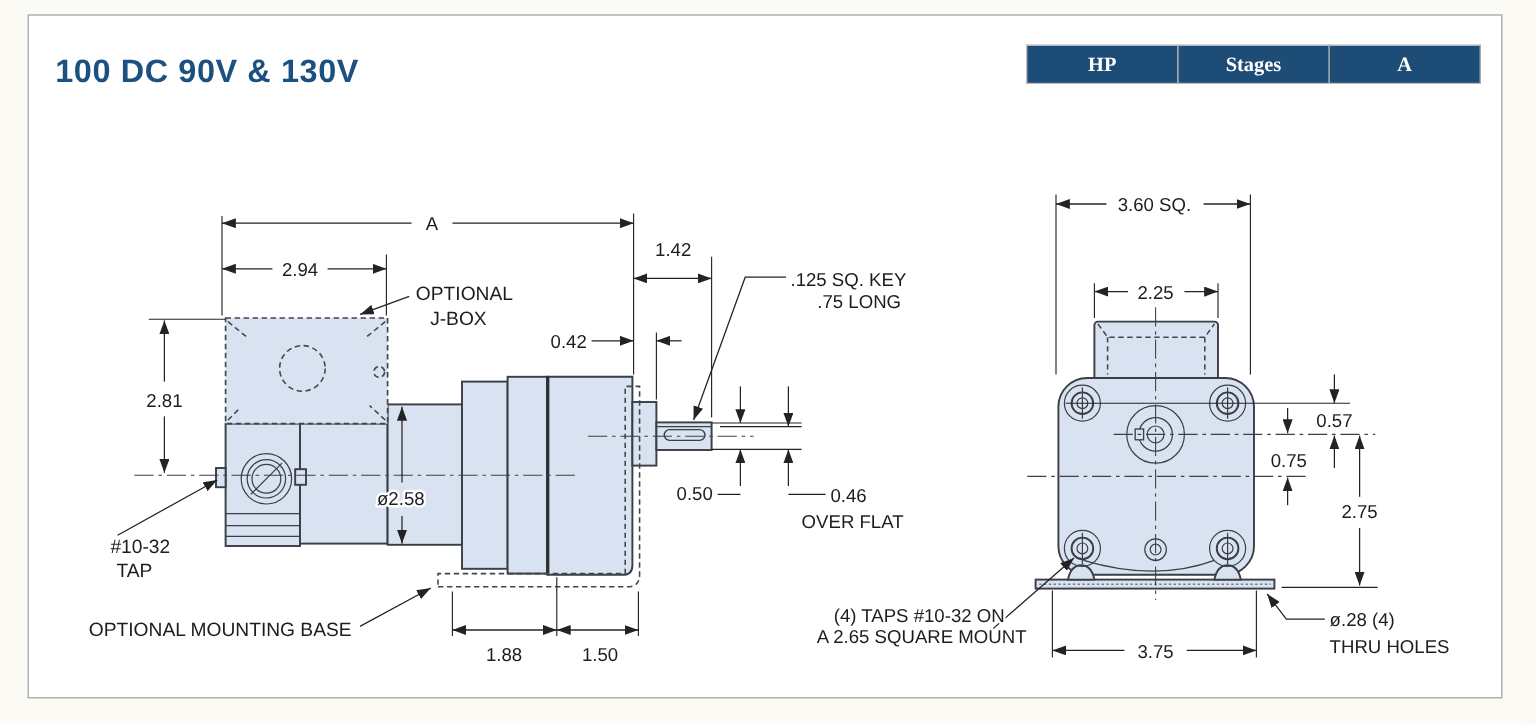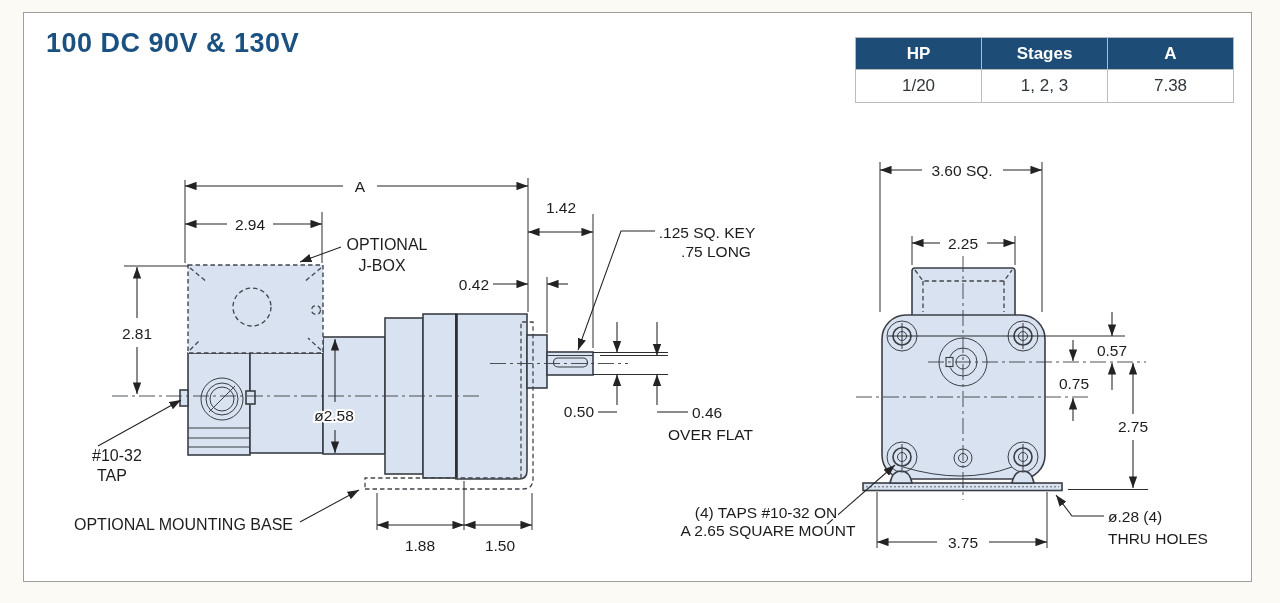--- a/index.html
+++ b/index.html
@@ -7,32 +7,32 @@
     width:1280px;height:603px;overflow:hidden;
     background:#fbfaf5;
     font-family:"Liberation Sans",sans-serif;
     position:relative;
   }
   .sheet{
     position:absolute;left:23px;top:12px;width:1229px;height:570px;
     background:#ffffff;border:1.5px solid #9e9e9e;box-sizing:border-box;
   }
   .title{
-    position:absolute;left:46px;top:28px;
+    position:absolute;left:46px;top:44px;
     font-size:27px;font-weight:bold;letter-spacing:.5px;
     color:#1b5180;
   }
   table.spec{
     position:absolute;left:855px;top:37px;width:379px;
     border-collapse:collapse;table-layout:fixed;
     font-size:17px;color:#31373d;
   }
   table.spec th{
     background:#1d4d77;color:#ffffff;font-weight:bold;
-    height:31px;border:1px solid #b9b9b9;padding:0;text-align:center;
+    height:31px;border:1px solid #b9b9b9;padding:0;text-align:center;font-family:Liberation Serif, serif;
   }
   table.spec td{
     height:32px;border:1px solid #bdbdbd;text-align:center;background:#fff;padding:0;
   }
   svg{position:absolute;left:0;top:0;}
   .shape{fill:#d8e2f0;stroke:#3a3e45;stroke-width:1.6;}
   .thin{stroke:#3a3e45;stroke-width:1;fill:none;}
   .dash{fill:#d8e2f0;stroke:#41464b;stroke-width:1.4;stroke-dasharray:4.5 3;}
   .dashln{fill:none;stroke:#41464b;stroke-width:1.3;stroke-dasharray:4.5 3;}
   .cline{fill:none;stroke:#3c4044;stroke-width:.9;stroke-dasharray:16 4 3 4;}
@@ -49,25 +49,20 @@
 <div class="sheet"></div>
 
 <div class="title">100 DC 90V &amp; 130V</div>
 
 <table class="spec">
   <tbody>
       <tr>
     <th>HP</th>
     <th>Stages</th>
     <th>A</th>
-  </tr>
-  <tr>
-    <td>1/20</td>
-    <td>1, 2, 3</td>
-    <td>7.38</td>
   </tr>
 </tbody>
   </table>
 
 <svg width="1280" height="603" viewBox="0 0 1280 603">
   <defs>
     <marker id="ah" markerWidth="12" markerHeight="8" refX="11" refY="4" orient="auto-start-reverse">
       <path d="M0,0 L11,4 L0,8 Z" fill="#232323"></path>
     </marker>
   </defs>

